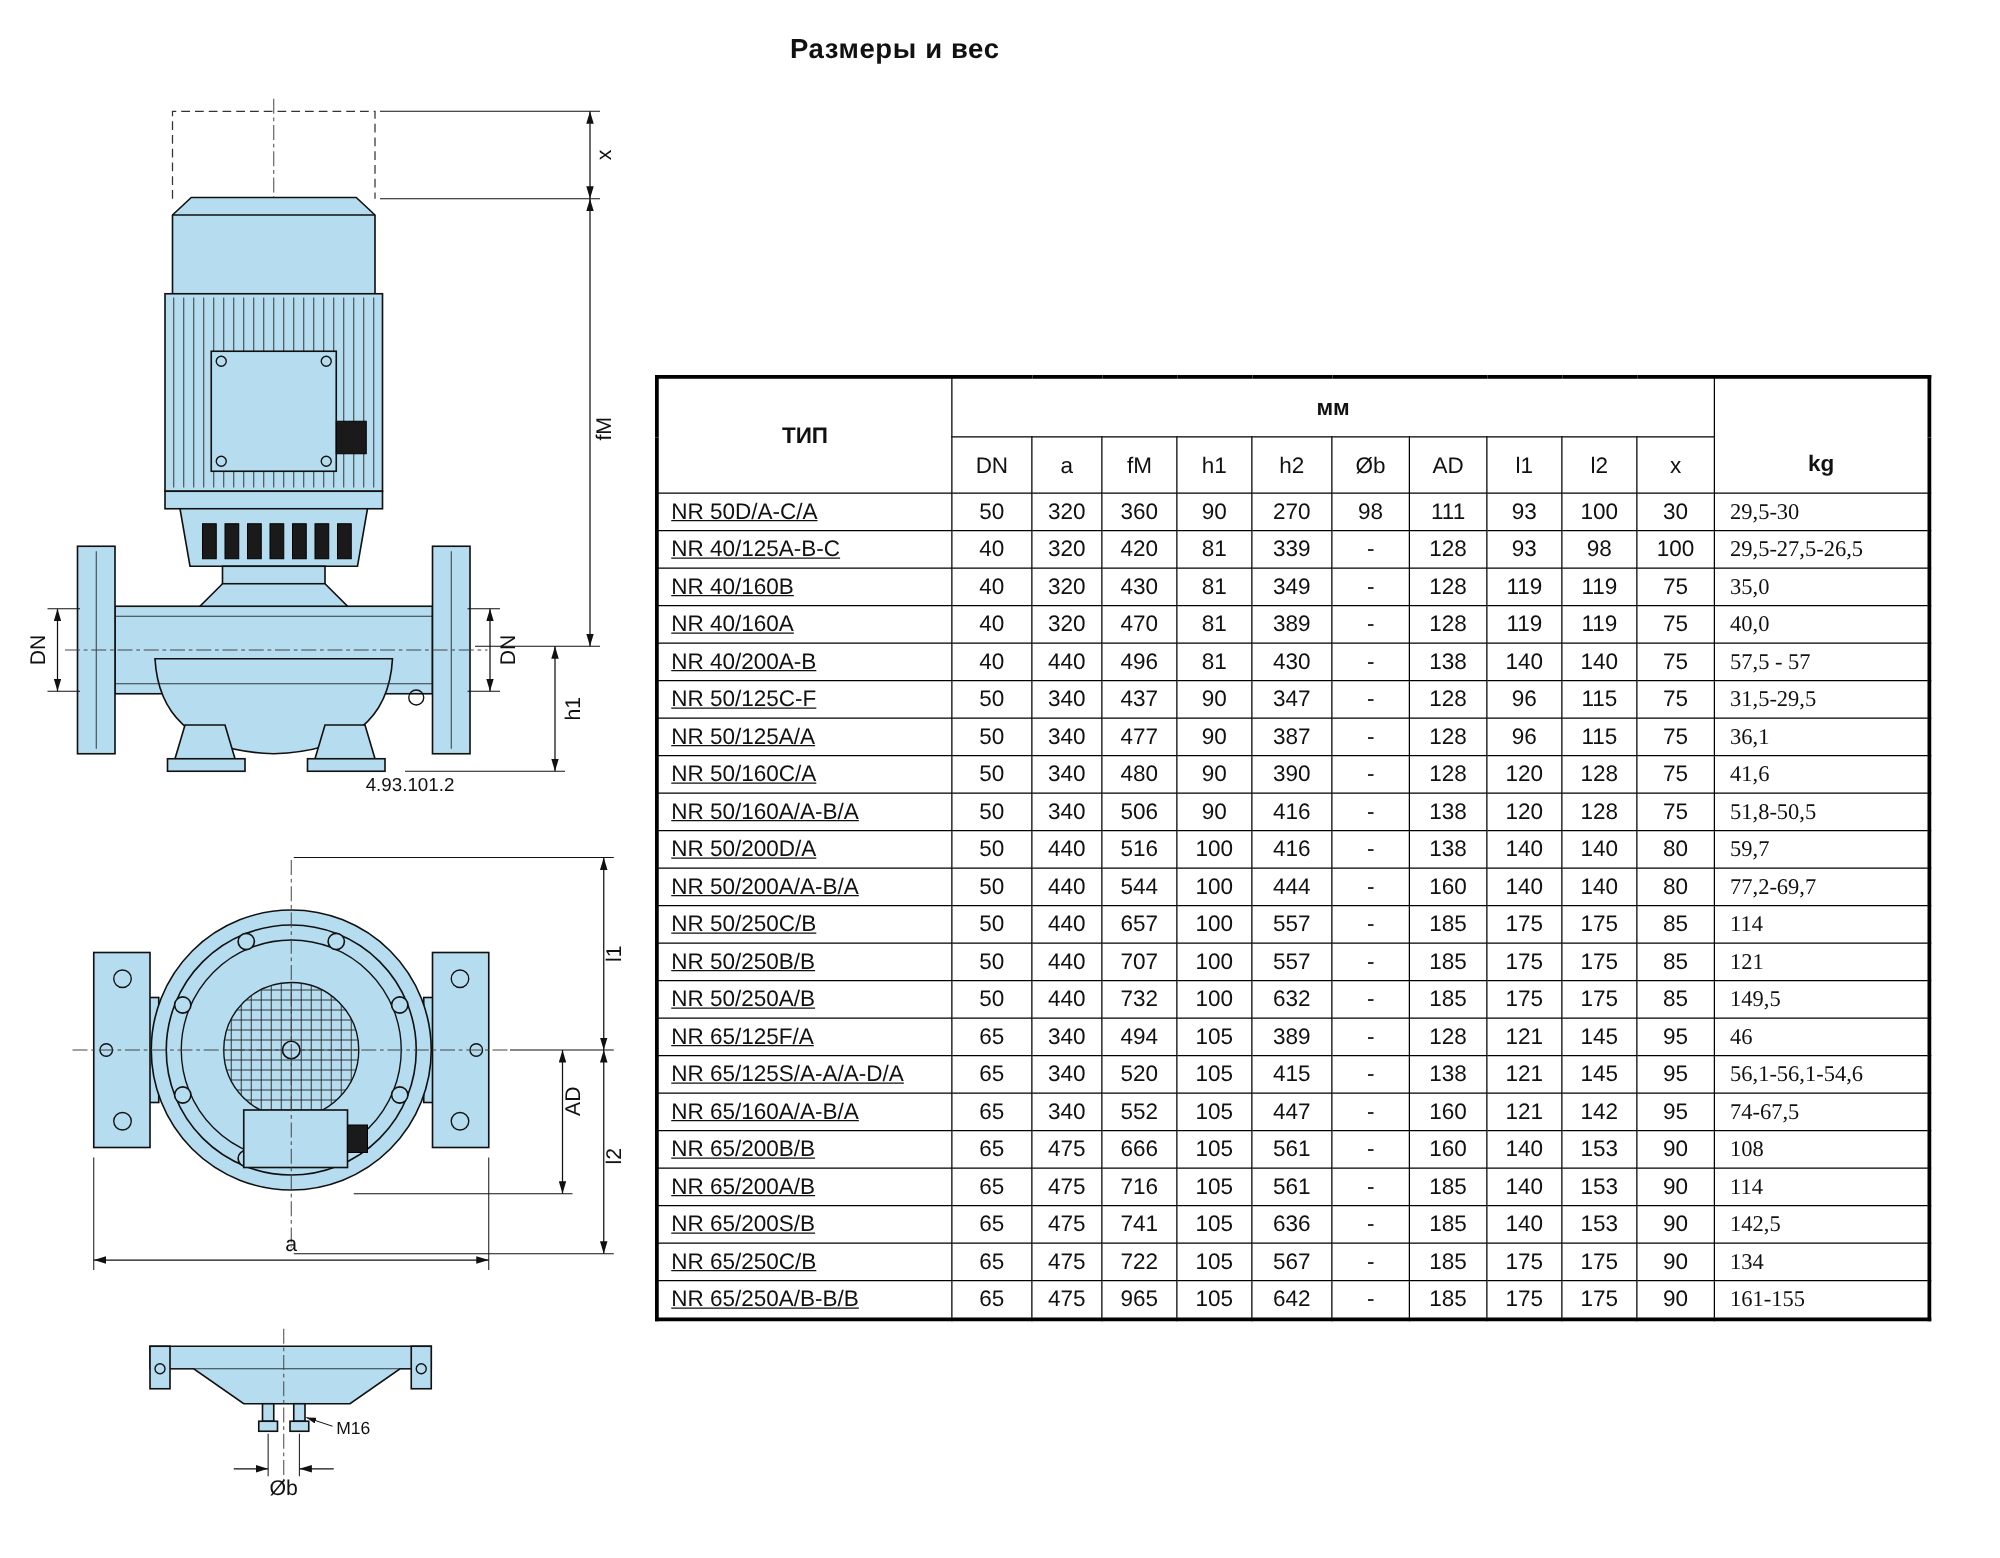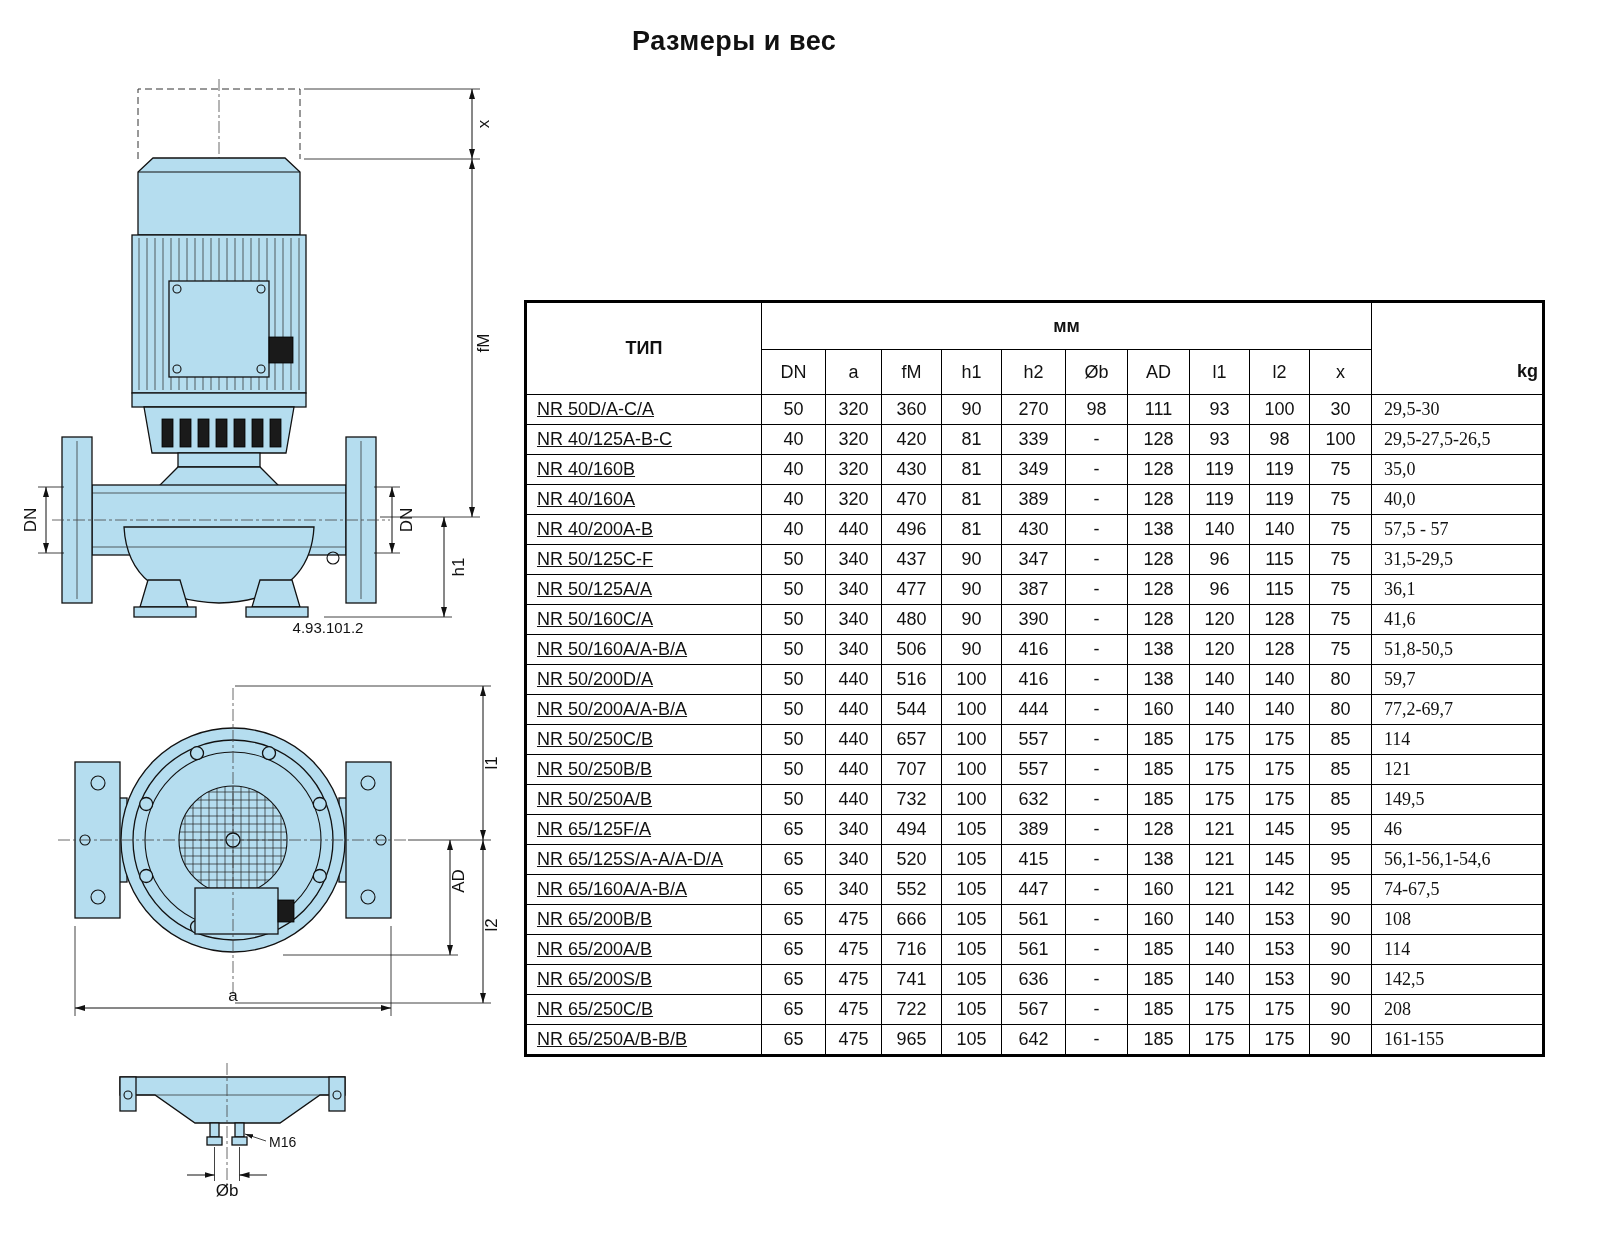--- a/index.html
+++ b/index.html
@@ -1,18 +1,18 @@
 <!DOCTYPE html>
 <html><head>
 <meta charset="utf-8">
 <style>
   html,body { margin:0; padding:0; background:#ffffff; }
   body { width:1600px; height:1246px; position:relative; font-family:"Liberation Sans",sans-serif; color:#111; overflow:hidden; }
 
-  .page-title { position:absolute; left:632px; top:26px; font-size:27px; font-weight:700; letter-spacing:.5px; }
+  .page-title { position:absolute; left:632px; top:26px; font-size:22px; font-weight:700; letter-spacing:.5px; }
 
   .side-view   { position:absolute; left:28px;  top:75px;  overflow:visible; }
   .top-view    { position:absolute; left:28px;  top:668px; overflow:visible; }
   .bottom-view { position:absolute; left:75px;  top:1055px; overflow:visible; }
 
   svg { overflow:visible; }
   svg text { font-family:"Liberation Sans",sans-serif; font-size:17px; fill:#111; }
   svg text.fig { font-size:15px; }
   svg text.small { font-size:14px; }
 
@@ -25,21 +25,21 @@
   .ext  { stroke:#111; stroke-width:0.8; fill:none; }
   .dk   { fill:#1a1a1a; stroke:#000; stroke-width:0.8; }
 
   .data-table { position:absolute; left:524px; top:300px; border-collapse:collapse; border:3px solid #000; table-layout:fixed; background:#fff; }
   .data-table th, .data-table td { border:1px solid #000; font-size:18px; font-weight:400; padding:0 4px; text-align:center; white-space:nowrap; overflow:hidden; }
   .data-table thead tr.r1 th { height:46px;font-weight:bold; }
   .data-table thead tr.r2 th { height:44px; }
   .data-table tbody td { height:29px; }
   .data-table .col-type { text-align:left; padding-left:10px;text-decoration:underline; }
   .data-table .col-kg   { text-align:left; padding-left:12px;font-family:Liberation Serif, serif; }
-  .data-table .kg-head  { vertical-align:bottom; padding-bottom:12px; text-align:right; }
+  .data-table .kg-head  { vertical-align:bottom; padding-bottom:12px; text-align:center; }
 </style>
 </head>
 <body>
 
 <div class="page-title">Размеры и вес</div>
 
 <svg class="side-view" width="500" height="585" viewBox="0 0 500 585">
   <defs>
     <marker id="ae1" viewBox="0 0 10 6" markerWidth="10" markerHeight="6" refX="10" refY="3" orient="auto">
         <path d="M0 0L10 3L0 6Z" fill="#111"></path>
@@ -542,21 +542,21 @@
         <td class="col-num">65</td>
         <td class="col-num">475</td>
         <td class="col-num">722</td>
         <td class="col-num">105</td>
         <td class="col-num">567</td>
         <td class="col-num">-</td>
         <td class="col-num">185</td>
         <td class="col-num">175</td>
         <td class="col-num">175</td>
         <td class="col-num">90</td>
-        <td class="col-kg">208</td>
+        <td class="col-kg">134</td>
       </tr>
       <tr>
         <td class="col-type">NR 65/250A/B-B/B</td>
         <td class="col-num">65</td>
         <td class="col-num">475</td>
         <td class="col-num">965</td>
         <td class="col-num">105</td>
         <td class="col-num">642</td>
         <td class="col-num">-</td>
         <td class="col-num">185</td>

